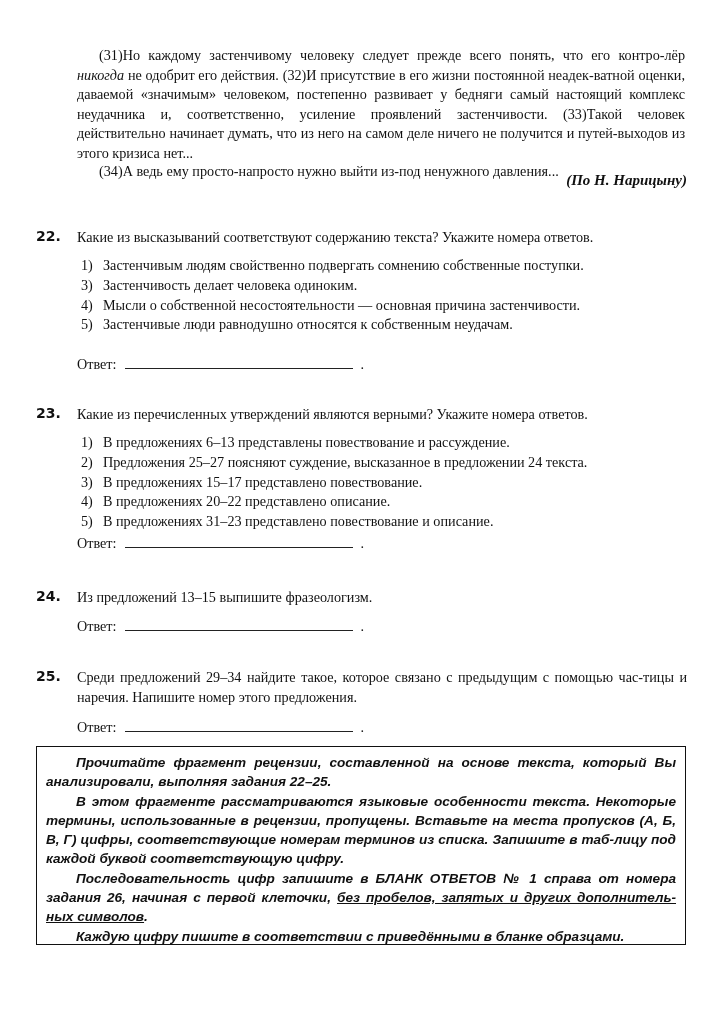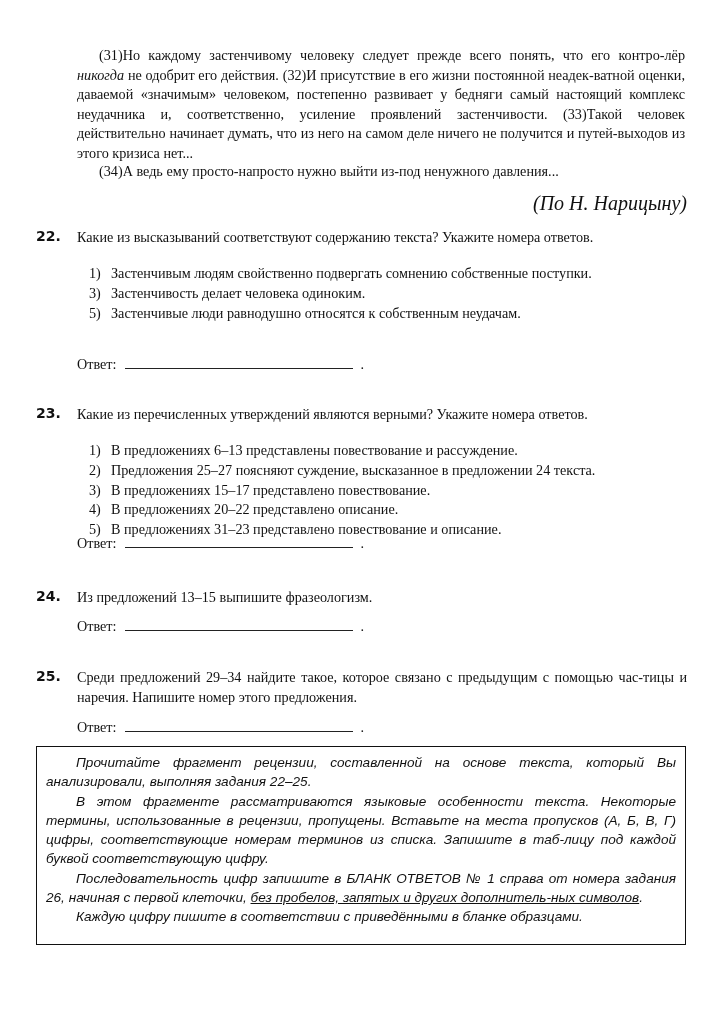--- a/index.html
+++ b/index.html
@@ -1,31 +1,31 @@
 <!DOCTYPE html>
 <html><head>
   <meta charset="utf-8">
   <style>
     html, body { margin: 0; padding: 0; background: #ffffff; }
     body { width: 723px; height: 1024px; position: relative; overflow: hidden; color: #111; font-family: "Liberation Serif", "DejaVu Serif", serif; }
     .page { position: absolute; left: 0; top: 0; width: 723px; height: 763px; }
     .para { position: absolute; left: 77px; width: 608px; font-size: 14.2px; line-height: 19.5px; text-align: justify; }
     .para .indent { display: inline-block; width: 22px; }
-    .author { position: absolute; right: 36px; top: 192px; font-size: 20px; font-style: italic; font-weight: normal; }
+    .author { position: absolute; right: 36px; top: 172px; font-size: 15px; font-style: italic; font-weight: bold; }
     .task { position: absolute; left: 36px; width: 650px; }
     .task-num { position: absolute; left: 0; top: 0; font-family: "DejaVu Sans", sans-serif; font-weight: bold; font-size: 14px; }
     .task-q { position: absolute; left: 41px; top: 0; width: 610px; font-size: 14.2px; line-height: 19.5px; }
-    .opts { position: absolute; left: 41px; width: 610px; list-style: none; margin: 12px; padding: 0; }
+    .opts { position: absolute; left: 41px; width: 610px; list-style: none; margin: 4px; padding: 0; }
     .opt { font-size: 14.2px; line-height: 19.8px; white-space: nowrap; }
     .opt .n { display: inline-block; width: 22px; }
     .answer { position: absolute; left: 41px; font-size: 14.2px; }
     .answer .line { display: inline-block; width: 228px; border-bottom: 1px solid #222; height: 12px; margin-left: 8px; vertical-align: baseline; }
     .answer .dot { margin-left: 8px; }
     .box { position: absolute; left: 36px; top: 746px; width: 650px; height: 199px; border: 1.5px solid #111; box-sizing: border-box; }
-    .box-text { position: absolute; left: 9px; top: 6px; width: 630px; font-family: "Liberation Sans", "DejaVu Sans", sans-serif; font-style: italic; font-weight: normal; font-size: 13.6px; line-height: 19.3px; text-align: justify; }
+    .box-text { position: absolute; left: 9px; top: 6px; width: 630px; font-family: "Liberation Sans", "DejaVu Sans", sans-serif; font-style: italic; font-weight: bold; font-size: 13.6px; line-height: 19.3px; text-align: justify; }
     .box-text p { margin: 0; }
     .box-text .ind { display: inline-block; width: 30px; }
     .u { text-decoration: underline; }
   </style>
 </head>
 <body>
 
 <div class="page">
 
   <div class="para" style="top:46px;">
@@ -35,20 +35,21 @@
     <span class="indent"></span><span>(34)А ведь ему просто-напросто нужно выйти из-под ненужного давления...</span>
   </div>
   <div class="author">(По Н. Нарицыну)</div>
 
   <div class="task" style="top:228px;">
     <div class="task-num">22.</div>
     <div class="task-q">Какие из высказываний соответствуют содержанию текста? Укажите номера ответов.</div>
     <ul class="opts" style="top:24px;">
       <li class="opt"><span class="n">1)</span><span>Застенчивым людям свойственно подвергать сомнению собственные поступки.</span></li>
       <li class="opt"><span class="n">3)</span><span>Застенчивость делает человека одиноким.</span></li>
+      <li class="opt"><span class="n">4)</span><span>Мысли о собственной несостоятельности — основная причина застенчивости.</span></li>
       <li class="opt"><span class="n">5)</span><span>Застенчивые люди равнодушно относятся к собственным неудачам.</span></li>
     </ul>
     <div class="answer" style="top:128px;">
       <span>Ответ:</span><span class="line"></span><span class="dot">.</span>
     </div>
   </div>
 
   <div class="task" style="top:405px;">
     <div class="task-num">23.</div>
     <div class="task-q">Какие из перечисленных утверждений являются верными? Укажите номера ответов.</div>

